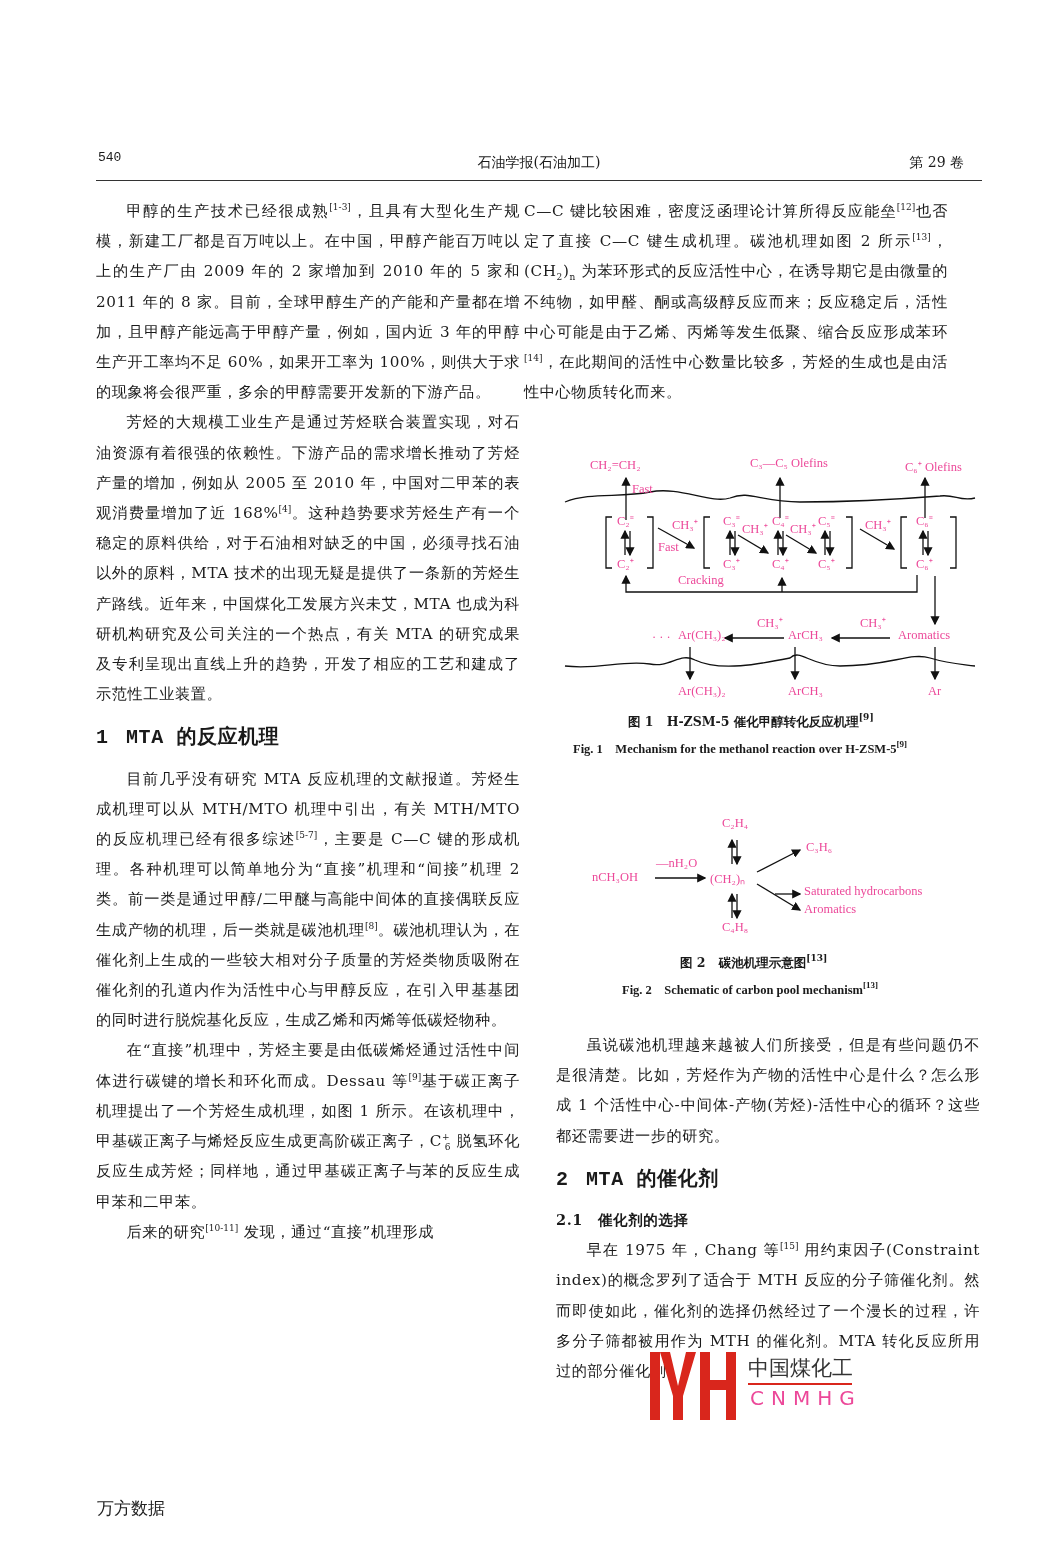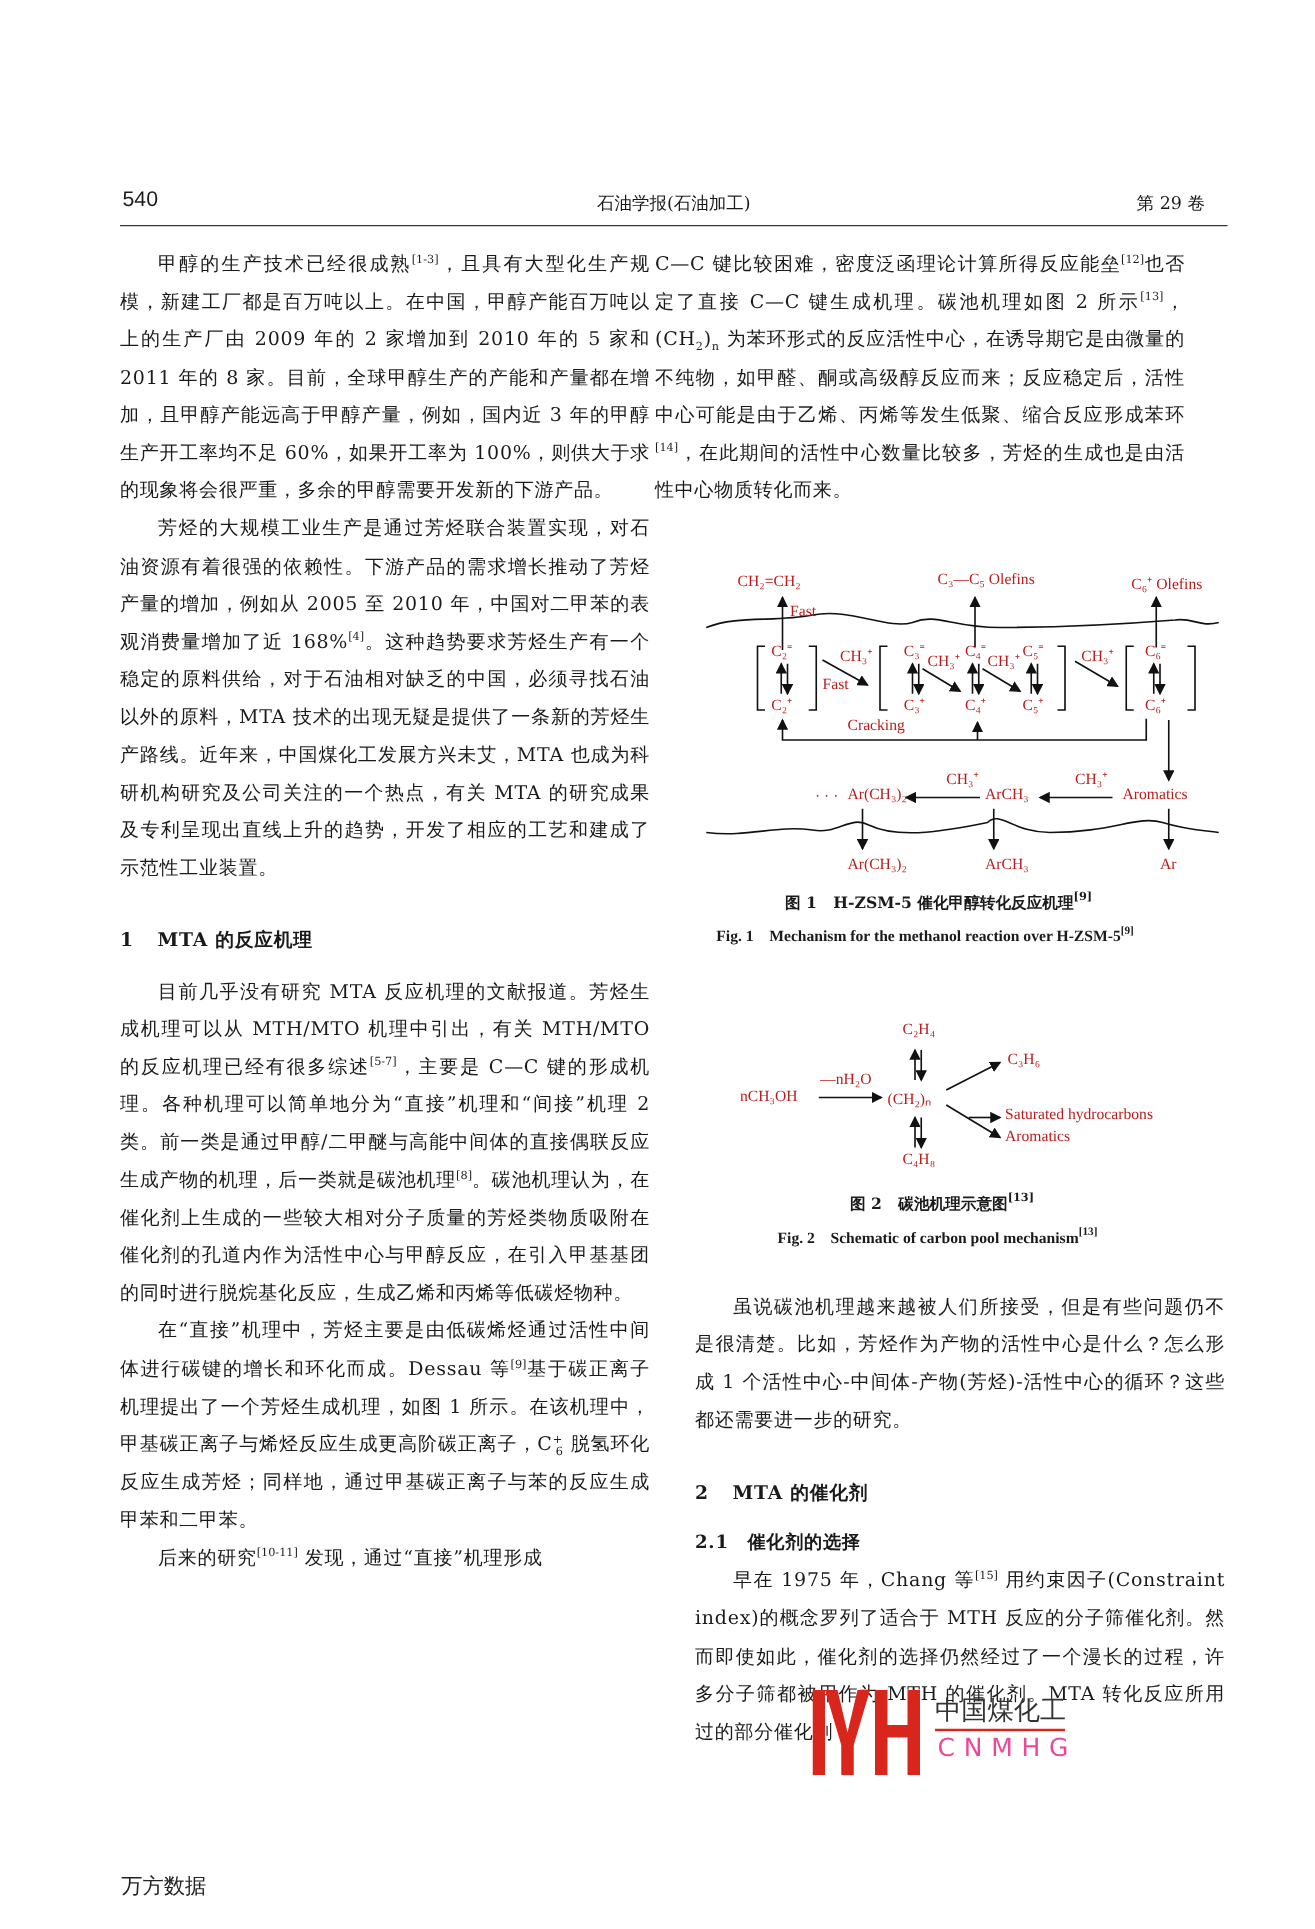--- a/index.html
+++ b/index.html
@@ -1,38 +1,38 @@
 <!DOCTYPE html>
 <html><head>
 <meta charset="utf-8">
 <style>
   html, body { margin:0; padding:0; background:#ffffff; }
   body { width:1052px; height:1543px; position:relative; overflow:hidden;
          font-family:"DejaVu Serif","Liberation Serif",serif; color:#1a1a1a; }
   .abs { position:absolute; }
   .header { left:96px; top:150px; width:886px; height:30px; border-bottom:1.5px solid #333; }
-  .hdr-page { position:absolute; left:2px; top:0; font-size:17px; font-family:Liberation Sans, sans-serif; }
+  .hdr-page { position:absolute; left:2px; top:0; font-size:13px; font-family:Liberation Mono, monospace; }
   .hdr-journal { position:absolute; left:0; right:0; top:4px; text-align:center; font-size:14px; }
   .hdr-vol { position:absolute; right:18px; top:4px; font-size:14px; }
 
   .col { position:absolute; width:424px; font-size:15.2px; line-height:30.2px; text-align:justify; letter-spacing:0.6px; }
   .col-left { left:96px; top:196px; }
   .col-right { left:524px; top:196px; }
   .p { margin:0; text-indent:2em; }
   .p.noindent { text-indent:0; }
   sup { font-size:9px; line-height:0; vertical-align:6px; letter-spacing:0; }
   sub { font-size:9px; line-height:0; }
-  .h1 { font-weight:bold; font-size:15px; margin:28px 0 10px 0; text-indent:0; }
+  .h1 { font-weight:bold; font-size:20px; margin:14px 0 10px 0; text-indent:0;font-family:Liberation Mono, monospace; }
   .h1 .num { display:inline-block; width:30px; }
   .h2 { font-weight:bold; font-size:14.5px; margin:2px 0 0 0; text-indent:0; }
   .h2 .num { display:inline-block; width:42px; }
 
   .fig1 { left:560px; top:452px; width:420px; height:260px; }
   .fig2 { left:590px; top:812px; width:370px; height:160px; }
-  .figtxt { position:absolute; font-family:"Liberation Serif",serif; font-size:12.5px; white-space:nowrap; color:#b91c1c; }
+  .figtxt { position:absolute; font-family:"Liberation Serif",serif; font-size:12.5px; white-space:nowrap; color:#ec4899; }
   .cap-cn { position:absolute; font-weight:bold; font-size:12.5px; white-space:nowrap; }
   .cap-en { position:absolute; font-weight:bold; font-size:12.5px; font-family:"Liberation Serif",serif; white-space:nowrap;margin-left:12px; }
 
   .watermark { left:650px; top:1352px; width:220px; height:68px;text-align:center; }
   .wm-logo { position:absolute; left:0; top:0; }
   .wm-cn { position:absolute; left:98px; top:2px; font-family:"DejaVu Sans",sans-serif; font-size:21px; color:#333; letter-spacing:0; }
   .wm-line { position:absolute; left:98px; top:31px; width:104px; height:2px; background:#d9261c; }
   .wm-en { position:absolute; left:100px; top:34px; font-family:"DejaVu Sans",sans-serif; font-size:20px; color:#ec4899; letter-spacing:7px; }
   .footer { left:97px; top:1497px; font-family:"DejaVu Sans",sans-serif; font-size:17px; color:#222; }
 </style>

